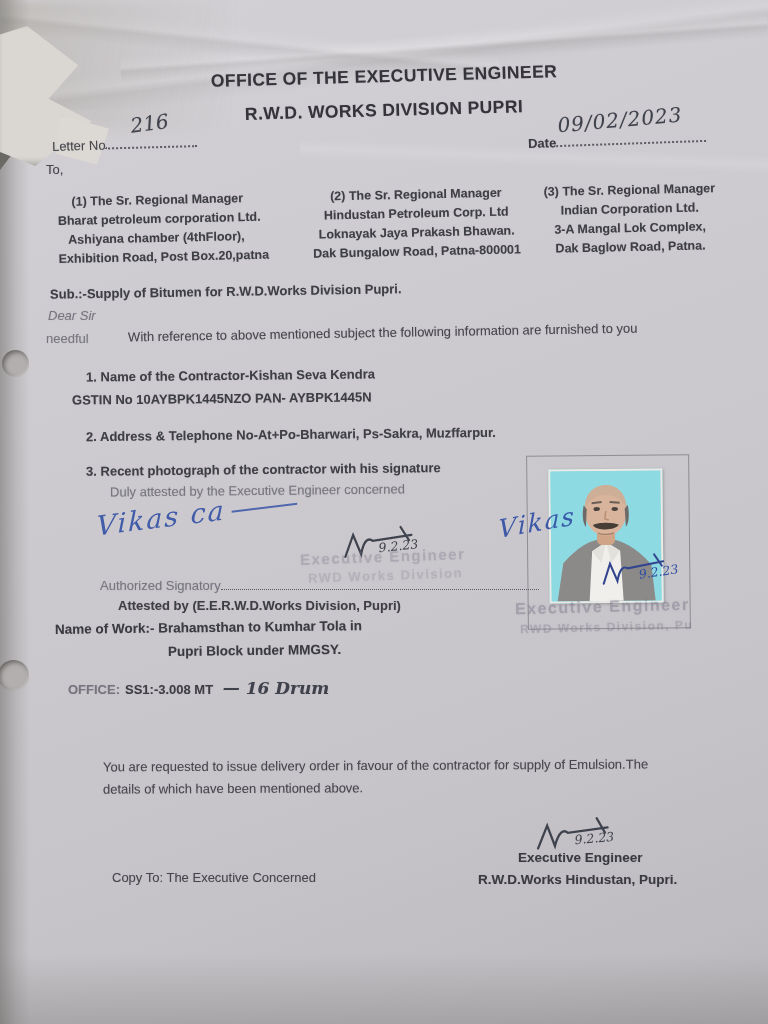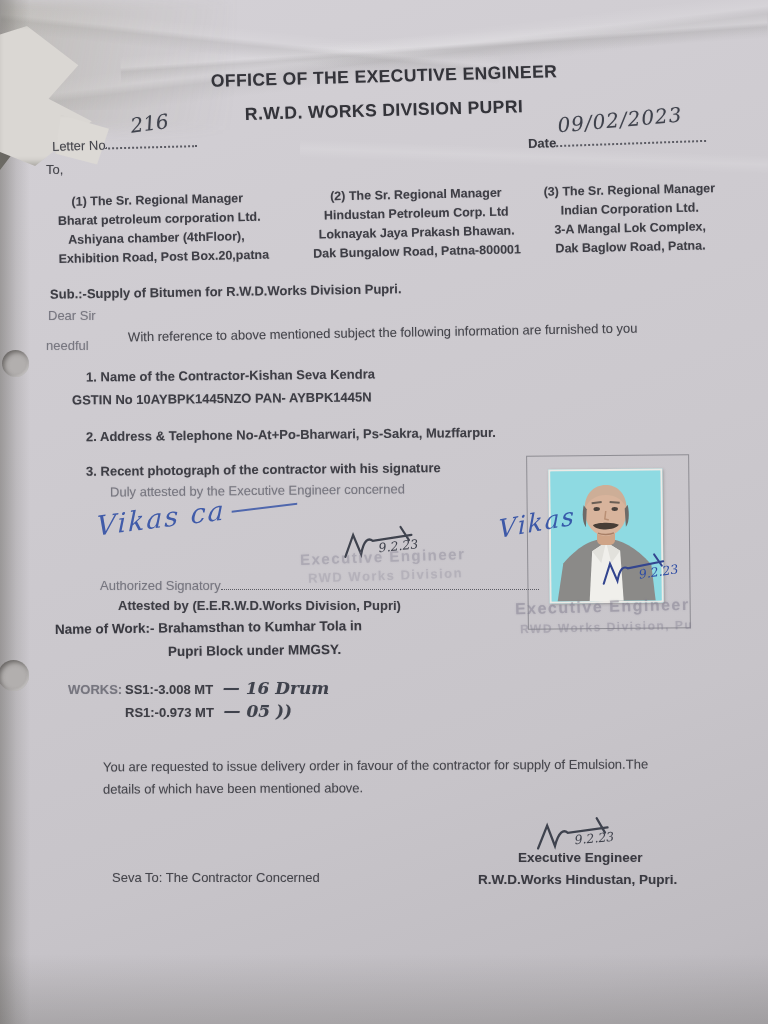--- a/index.html
+++ b/index.html
@@ -105,23 +105,23 @@
     </div>
     <div style="width:200px;text-align:center;">
       <div class="t semi" style="position:static;font-size:12.5px;line-height:19px;">(3) The Sr. Regional Manager</div>
       <div class="t semi" style="position:static;font-size:12.5px;line-height:19px;">Indian Corporation Ltd.</div>
       <div class="t semi" style="position:static;font-size:12.5px;line-height:19px;">3-A Mangal Lok Complex,</div>
       <div class="t semi" style="position:static;font-size:12.5px;line-height:19px;">Dak Baglow Road, Patna.</div>
     </div>
   </div>
 
   <div class="t semi" style="left:50px;top:284px;transform:rotate(-.9deg);">Sub.:-Supply of Bitumen  for R.W.D.Works Division Pupri.</div>
-  <div class="t faint" style="left:48px;top:308px;">Dear Sir</div>
+  <div class="t faint" style="left:48px;top:308px;font-style:italic;">Dear Sir</div>
   <div class="t" style="left:128px;top:325px;transform:rotate(-1deg);">With reference to above mentioned subject the following information are furnished to you</div>
-  <div class="t faint" style="left:46px;top:338px;">needful</div>
+  <div class="t faint" style="left:46px;top:331px;">needful</div>
 
   <div class="t semi" style="left:86px;top:368px;transform:rotate(-.6deg);">1.   Name of the Contractor-Kishan Seva Kendra</div>
   <div class="t semi" style="left:72px;top:391px;transform:rotate(-.6deg);">GSTIN No 10AYBPK1445NZO  PAN- AYBPK1445N</div>
   <div class="t semi" style="left:86px;top:427px;transform:rotate(-.6deg);">2.   Address &amp; Telephone No-At+Po-Bharwari, Ps-Sakra, Muzffarpur.</div>
   <div class="t semi" style="left:86px;top:462px;transform:rotate(-.6deg);">3.   Recent photograph of the contractor with his signature</div>
   <div class="t faint" style="left:110px;top:483px;transform:rotate(-.6deg);">Duly attested by the Executive Engineer concerned</div>
 
   <div class="hw pen" style="position:absolute;left:96px;top:498px;font-size:27px;letter-spacing:2px;transform:rotate(-7deg) skewX(-8deg);opacity:.88;">
     <span>Vikas ca</span><span class="sig-tail" style="width:66px;margin-left:6px;"></span>
   </div>
@@ -137,42 +137,38 @@
   <div class="stamp" style="left:308px;top:568px;font-size:13px;opacity:.28;transform:rotate(-2deg);">RWD Works Division</div>
 
   <div class="t semi" style="left:118px;top:598px;">Attested by (E.E.R.W.D.Works Division, Pupri)</div>
   <div class="t" style="left:100px;top:578px;">
     <span class="faint">Authorized Signatory</span><span class="dots" style="width:318px;border-bottom-width:1.5px;"></span>
   </div>
 
   <div class="t bold" style="left:55px;top:620px;font-size:13.5px;transform:rotate(-.7deg);">Name of Work:- Brahamsthan to Kumhar Tola in</div>
   <div class="t bold" style="left:168px;top:643px;font-size:13.5px;transform:rotate(-.7deg);">Pupri Block under MMGSY.</div>
 
-  <div class="t semi faint" style="left:68px;top:682px;">WORKS:</div>
+  <div class="t semi faint" style="left:68px;top:682px;">OFFICE:</div>
   <div class="t" style="left:125px;top:678px;">
     <span class="semi">SS1:-3.008 MT</span>
     <span class="hw" style="font-size:17px;margin-left:6px;font-weight:600;">— 16 Drum</span>
   </div>
-  <div class="t" style="left:125px;top:701px;">
-    <span class="semi">RS1:-0.973 MT</span>
-    <span class="hw" style="font-size:17px;margin-left:6px;font-weight:600;">— 05  ))</span>
-  </div>
 
   <div class="t" style="left:103px;top:758px;transform:rotate(-.3deg);">You are requested to issue delivery order in favour of the contractor for supply of Emulsion.The</div>
   <div class="t" style="left:103px;top:781px;transform:rotate(-.3deg);">details of which have been mentioned above.</div>
 
   <div class="initial-sig" style="left:532px;top:818px;transform:rotate(-5deg);">
     <svg width="90" height="32" viewBox="0 0 90 32">
       <path d="M5,27 L16,5 L22,26 C27,12 32,10 36,14 L76,12 M66,2 L73,17" fill="none" stroke="#3f434e" stroke-width="2.3" stroke-linecap="round"></path>
     </svg>
     <span class="hw sigdate" style="left:42px;top:14px;">9.2.23</span>
   </div>
   <div class="t bold" style="left:518px;top:850px;font-size:13.5px;">Executive Engineer</div>
   <div class="t bold" style="left:478px;top:872px;font-size:13.5px;">R.W.D.Works Hindustan, Pupri.</div>
-  <div class="t" style="left:112px;top:870px;">Seva To:   The Contractor Concerned</div>
+  <div class="t" style="left:112px;top:870px;">Copy To:   The Executive Concerned</div>
 
   <div class="photo-frame"></div>
   <div class="photo">
     <svg width="110" height="130" viewBox="0 0 110 130">
       <rect x="0" y="0" width="110" height="130" fill="#8edae2"></rect>
       <path d="M6,130 L12,92 C30,72 42,68 55,68 C70,68 84,76 100,94 L104,130 Z" fill="#8b8a88"></path>
       <path d="M38,130 L41,80 L55,71 L69,80 L72,130 Z" fill="#f0efeb"></path>
       <path d="M41,80 L50,92 L55,71 Z" fill="#e2e1dc"></path>
       <path d="M69,80 L60,92 L55,71 Z" fill="#e2e1dc"></path>
       <rect x="46" y="56" width="18" height="18" rx="5" fill="#cfa487"></rect>

